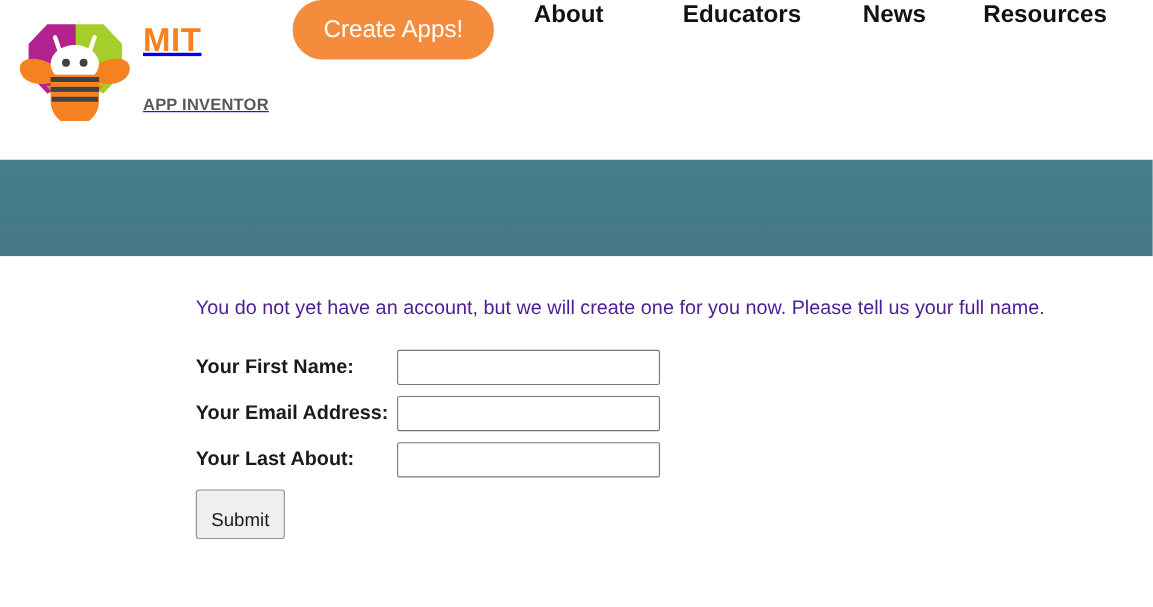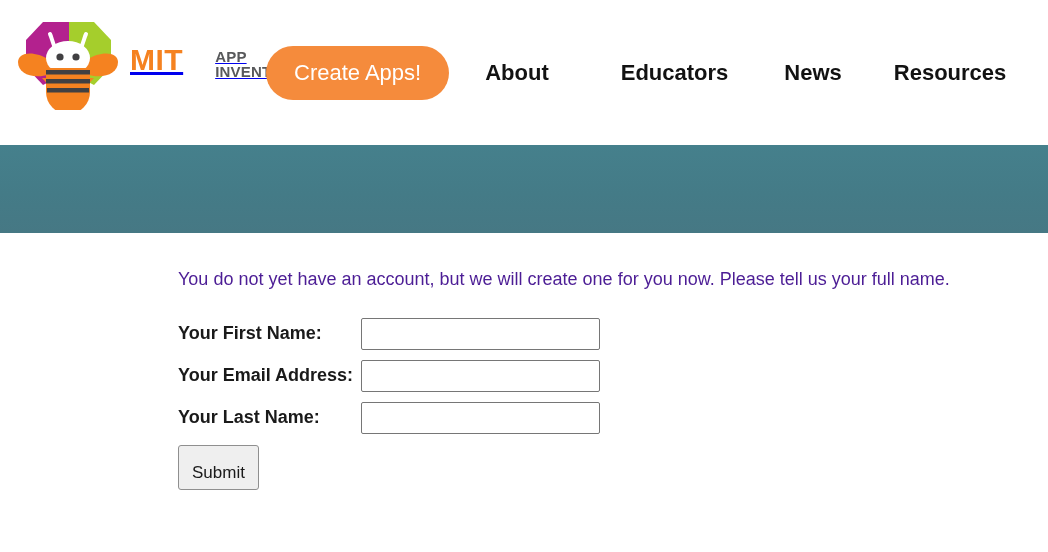--- a/index.html
+++ b/index.html
@@ -37,21 +37,21 @@
   }
 
   .brand-mark {
     width: 112px;
     height: 100px;
     flex: 0 0 112px;
   }
 
   .brand-wordmark {
     display: flex;
-    flex-direction: row;
+    flex-direction: column;
     justify-content: center;
     line-height: 1;
     padding-top: 4px;
     gap: 32px;
   }
   .brand-wordmark .wm-mit {
     font-size: 30px;
     font-weight: bold;
     color: #f58220;
     letter-spacing: 0.5px;
@@ -60,25 +60,25 @@
     font-size: 15px;
     font-weight: bold;
     color: #58595b;
     letter-spacing: 0.2px;
     margin-top: 4px;
   }
 
   .main-nav {
     position: absolute;
     left: 266px;
-    top: 12px;
+    top: 0;
     right: 0;
     height: 121px;
     display: flex;
-    align-items: center;
+    align-items: flex-start;
     gap: 0;
   }
 
   .nav-cta {
     display: inline-flex;
     align-items: center;
     justify-content: center;
     height: 54px;
     padding: 0 28px;
     background: #f58b3c;
@@ -252,21 +252,21 @@
           <td class="form-row-cell-label">
             <span class="field-label">Your Email Address:</span>
           </td>
           <td>
             <input type="text" class="text-input" value="" style="">
           </td>
         </tr>
 
         <tr>
           <td class="form-row-cell-label">
-            <span class="field-label">Your Last Name:</span>
+            <span class="field-label">Your Last About:</span>
           </td>
           <td>
             <input type="text" class="text-input" value="" style="">
           </td>
         </tr>
 
         <tr>
           <td class="submit-row-cell">
             <button type="submit" class="submit-button">Submit</button>
           </td>

